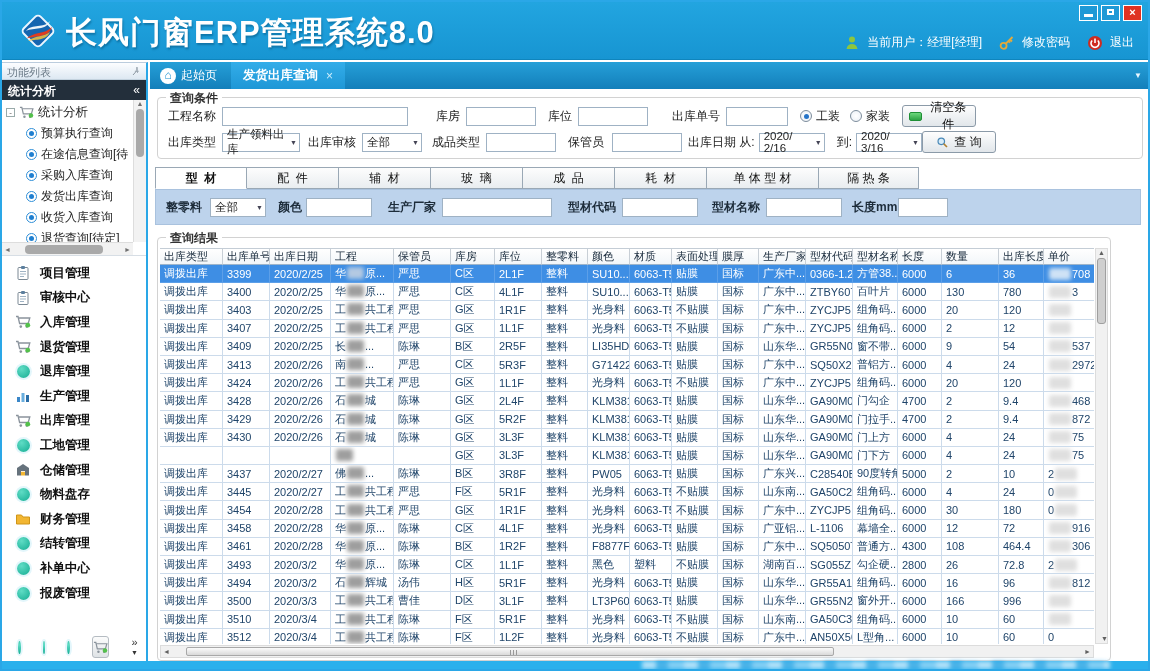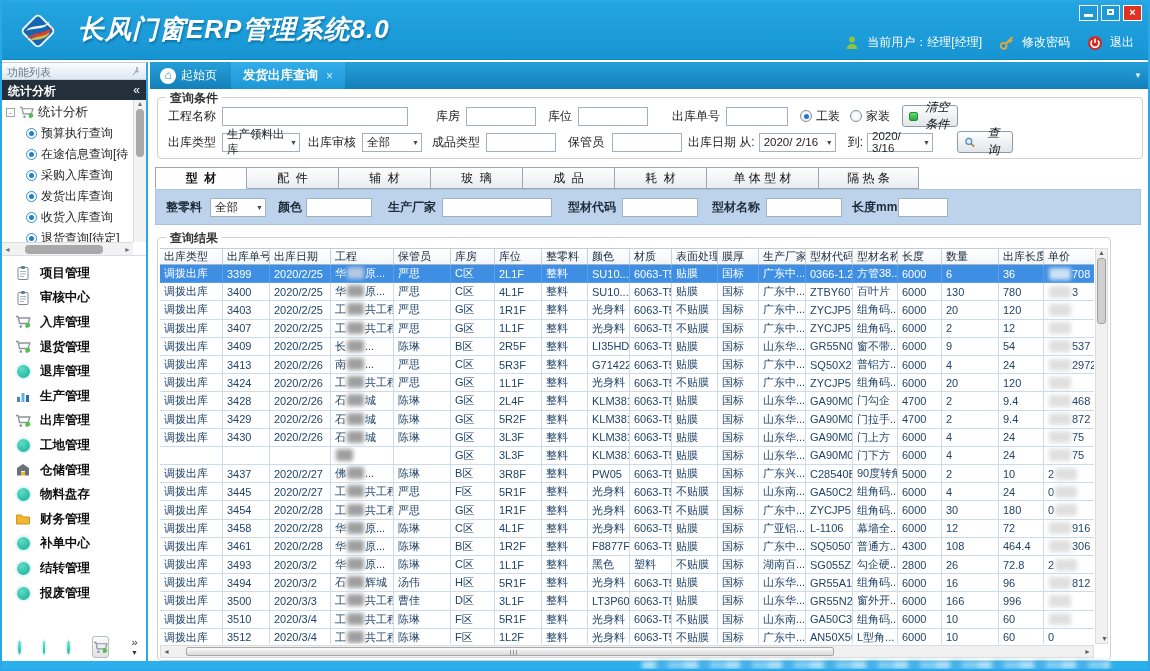--- a/index.html
+++ b/index.html
@@ -1,21 +1,21 @@
 <!DOCTYPE html>
 <html><head>
 <meta charset="utf-8">
 <style>
   html,body{margin:0;padding:0;background:#9db5c6;font-family:"Liberation Sans","DejaVu Sans",sans-serif;}
   *{box-sizing:border-box;}
   .window{position:relative;width:1150px;height:671px;background:#fff;border:2px solid #2aa7e7;overflow:hidden;}
   
   .titlebar{position:absolute;left:0;top:0;right:0;height:58px;background:linear-gradient(#22a5e0,#1795d2);border-bottom:1px solid #0f85bd;}
   .logo{position:absolute;left:14px;top:7px;}
-  .apptitle{position:absolute;left:76px;top:10px;font-size:26px;font-weight:bold;color:#fff;letter-spacing:1px;text-shadow:1px 2px 2px rgba(0,70,110,.45);font-style:italic;}
+  .apptitle{position:absolute;left:64px;top:10px;font-size:31px;font-weight:bold;color:#fff;letter-spacing:1px;text-shadow:1px 2px 2px rgba(0,70,110,.45);}
   .winbtns{position:absolute;right:6px;top:3px;display:flex;gap:3px;}
   .wb{width:19px;height:16px;border:1px solid #fff;background:#1f99d6;color:#fff;font-size:11px;line-height:13px;text-align:center;cursor:pointer;}
   .wb.close{background:#df3222;font-weight:bold;}
   .wb .maxbox{display:block;width:7px;height:6px;border:2px solid #fff;margin:3px auto 0;}
   .wb .minbar{display:block;width:9px;height:3px;background:#fff;margin:8px auto 0;}
   .useritems{position:absolute;right:14px;top:32px;display:flex;align-items:center;gap:7px;color:#fff;font-size:12px;}
   .useritems .ic{flex:0 0 auto;}
   .useritems span{cursor:pointer;}
   
   .bodyrow{position:absolute;left:0;top:60px;right:0;bottom:8px;}
@@ -57,21 +57,21 @@
   .gb-label{position:absolute;top:-8px;left:8px;background:#fff;padding:0 4px;font-size:12px;color:#333;font-weight:bold;}
   .gb.query{left:5px;top:8px;width:986px;height:62px;}
   .qrow{position:absolute;left:10px;right:6px;height:22px;display:flex;align-items:center;}
   .qrow.r1{top:7px;}.qrow.r2{top:33px;}
   .ql{font-size:12px;color:#222;white-space:nowrap;}
   .qi{height:19px;border:1px solid #9fb2c4;background:#fff;}
   .combo{height:19px;border:1px solid #9fb2c4;background:#fff;display:flex;align-items:center;font-size:11.5px;color:#222;padding:0 2px 0 4px;cursor:pointer;}
   .combo .caret{margin-left:auto;font-size:7px;color:#445;}
   .radio{width:12px;height:12px;border-radius:50%;border:1px solid #7d8d9c;background:radial-gradient(#fff,#e9eff5);position:relative;flex:0 0 auto;cursor:pointer;}
   .radio.sel::after{content:'';position:absolute;left:3px;top:3px;width:5px;height:5px;border-radius:50%;background:#2574c8;}
-  .qbtn{height:22px;width:56px;border:1px solid #8b9aa8;border-radius:3px;background:linear-gradient(#fefefe,#e1e6ea);display:flex;align-items:center;justify-content:center;gap:5px;font-size:12px;color:#111;cursor:pointer;font-style:italic;}
+  .qbtn{height:22px;width:74px;border:1px solid #8b9aa8;border-radius:3px;background:linear-gradient(#fefefe,#e1e6ea);display:flex;align-items:center;justify-content:center;gap:5px;font-size:12px;color:#111;cursor:pointer;}
   .clear-ic{width:15px;height:9px;border-radius:2px;background:linear-gradient(#6cd77c,#2da344);border:1px solid #1e8f35;}
   
   .mat-tabs{position:absolute;left:5px;top:78px;height:22px;display:flex;}
   .mtab{height:22px;border:1px solid #9aa8b5;border-left:none;background:linear-gradient(#fdfdfd,#e9edf0);font-size:12px;color:#111;display:flex;align-items:center;justify-content:center;cursor:pointer;white-space:pre;}
   .mtab:first-child{border-left:1px solid #9aa8b5;}
   .mtab.active{background:#fff;border-bottom:1px solid #fff;font-weight:bold;}
   .blue-filter{position:absolute;left:5px;top:100px;width:986px;height:36px;background:#bdd3ec;border:1px solid #a9c2de;display:flex;align-items:center;padding-left:10px;}
   .blue-filter .ql{font-weight:bold;color:#1d2c3a;font-size:12px;}
   
   .gb.results{left:5px;top:148px;width:954px;height:424px;}
@@ -323,27 +323,27 @@
               <svg width="16" height="16">
                 <use href="#sym-folder"></use>
               </svg>
             </span>
             <span>财务管理</span>
           </div>
           <div class="menu-item">
             <span class="mi">
               <span class="tealdot"></span>
             </span>
+            <span>结转管理</span>
+          </div>
+          <div class="menu-item">
+            <span class="mi">
+              <span class="tealdot"></span>
+            </span>
             <span>补单中心</span>
-          </div>
-          <div class="menu-item">
-            <span class="mi">
-              <span class="tealdot"></span>
-            </span>
-            <span>结转管理</span>
           </div>
           <div class="menu-item">
             <span class="mi">
               <span class="tealdot"></span>
             </span>
             <span>报废管理</span>
           </div>
         </div>
       <div class="side-bottom">
         <span class="tealdot"></span>
@@ -402,30 +402,30 @@
             <span class="ql" style="width:54px;margin-left:8px">出库审核</span>
             <div class="combo" style="width:60px">
               <span>全部</span>
                 <span class="caret">▼</span>
             </div>
             <span class="ql" style="width:54px;margin-left:10px">成品类型</span>
             <input class="qi" style="width: 70px;">
             <span class="ql" style="width:44px;margin-left:12px">保管员</span>
             <input class="qi" style="width: 70px;">
             <span class="ql" style="margin-left:6px">出库日期 从:</span>
-            <div class="combo" style="width:77px;margin-left:4px">
+            <div class="combo" style="width:66px;margin-left:4px">
               <span>2020/ 2/16</span>
                 <span class="caret">▼</span>
             </div>
             <span class="ql" style="margin-left:12px">到:</span>
             <div class="combo" style="width:66px;margin-left:4px">
               <span>2020/ 3/16</span>
                 <span class="caret">▼</span>
             </div>
-            <button class="qbtn" style="margin-left:24px">
+            <button class="qbtn" style="margin-left:0">
               <svg width="13" height="13">
                   <use href="#sym-mag"></use>
                 </svg>
               <span>查  询</span>
             </button>
           </div>
         </fieldset>
 
         <div class="mat-tabs" id="mat-tabs">
             <div class="mtab active" style="width: 92px;">型  材</div>

